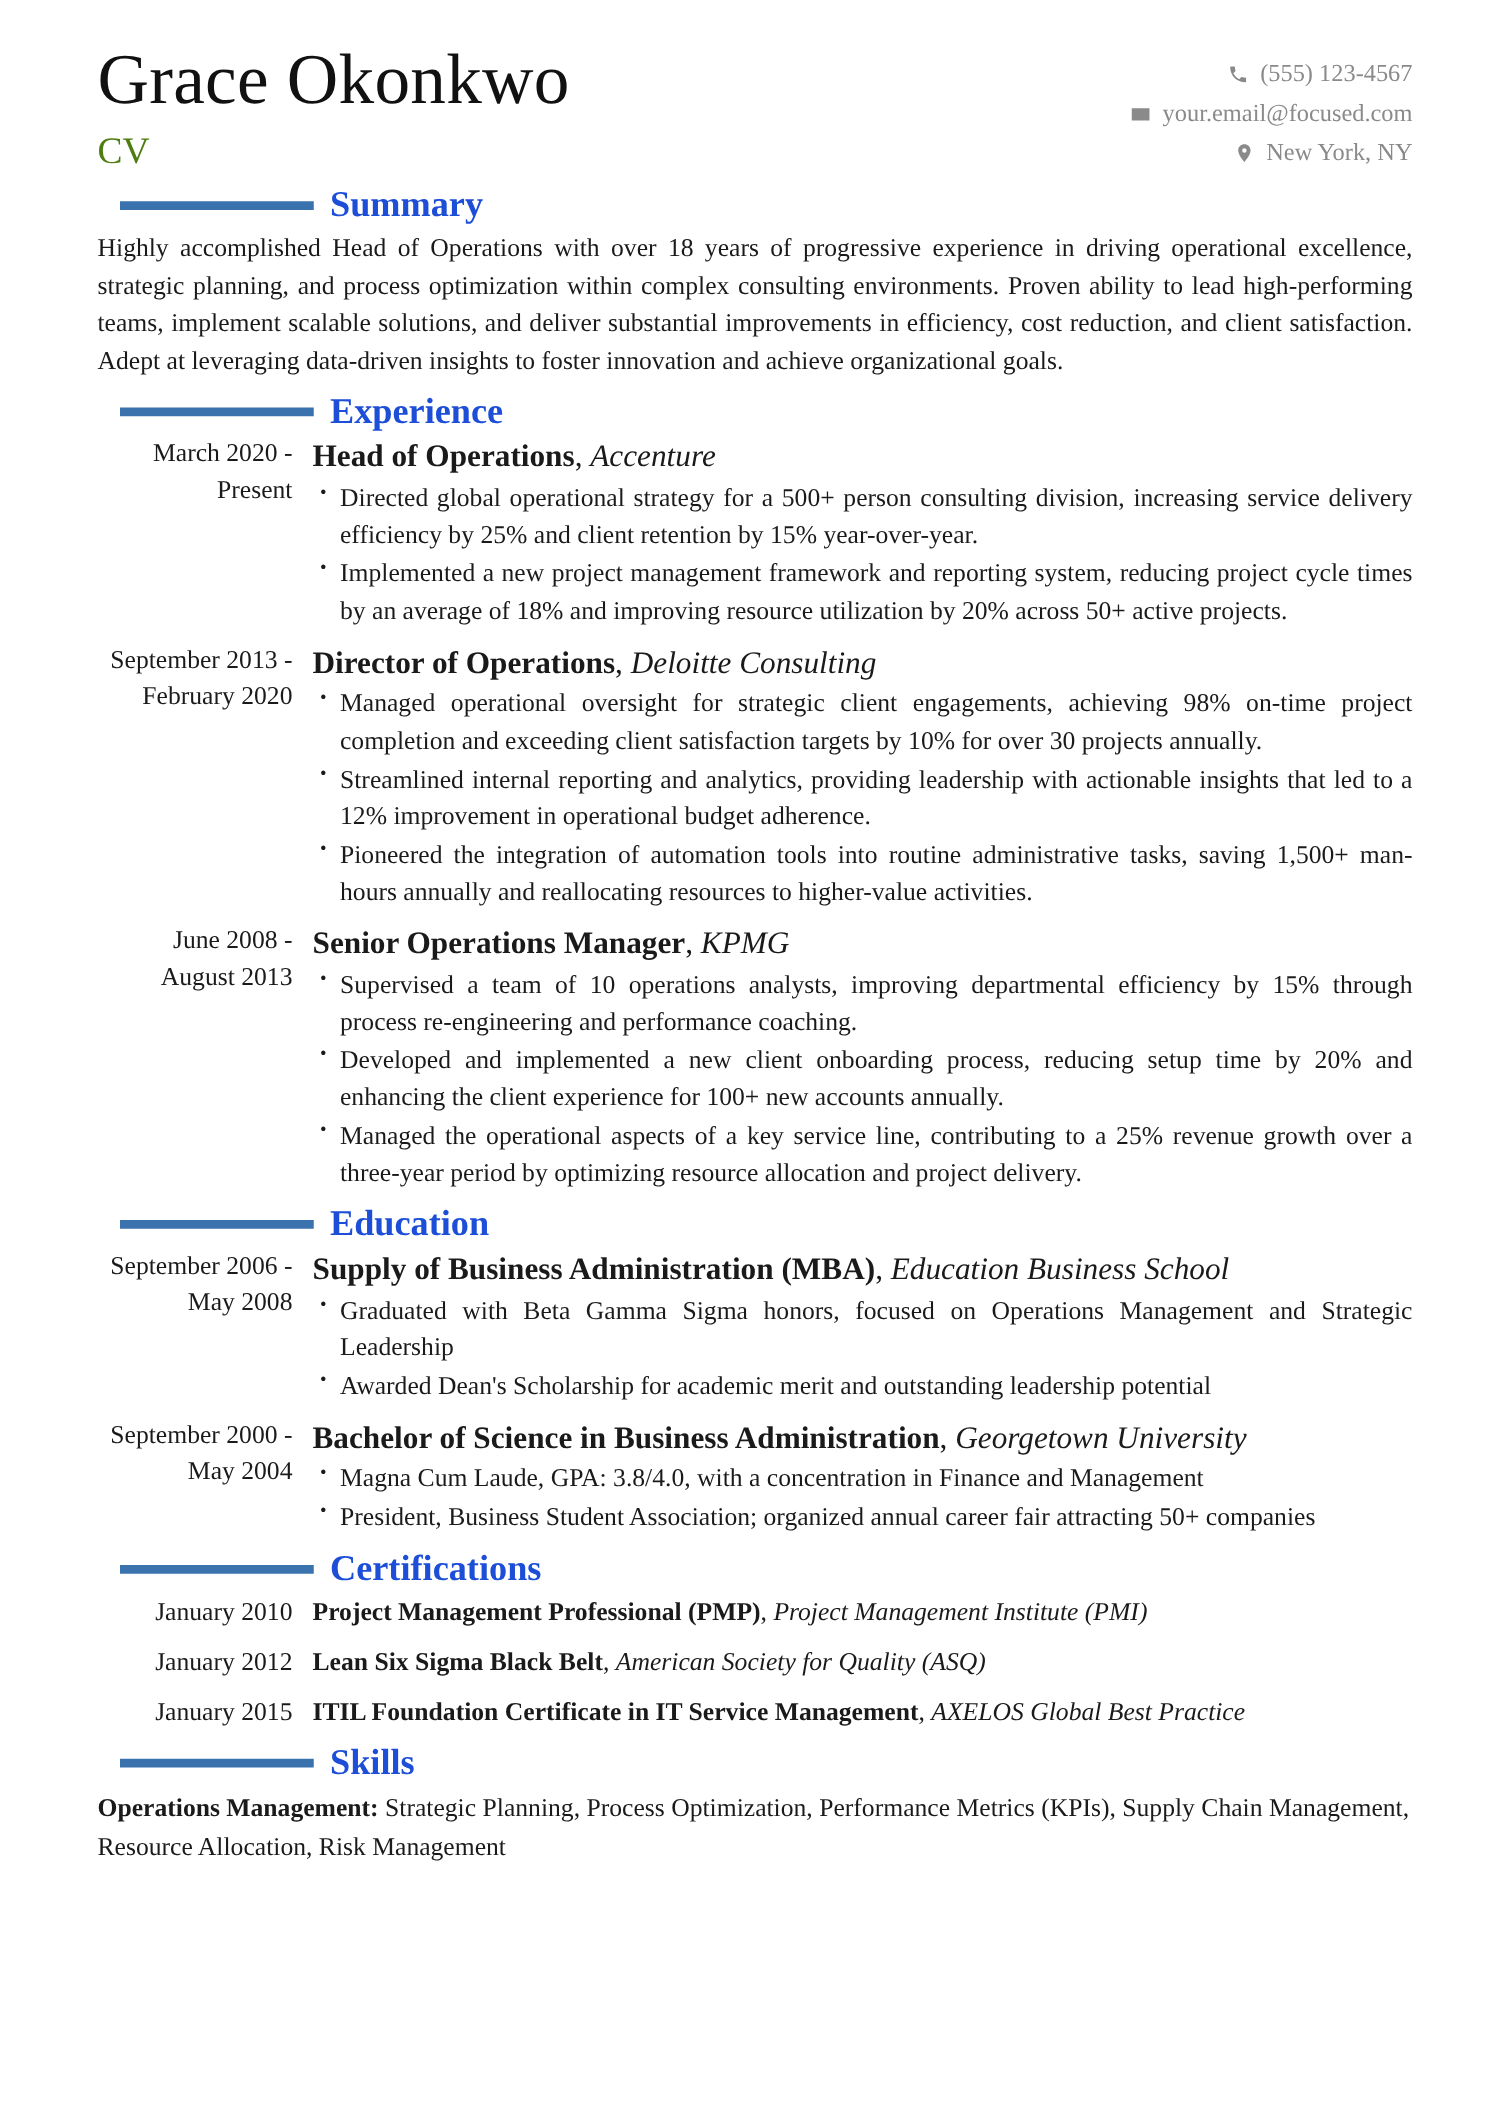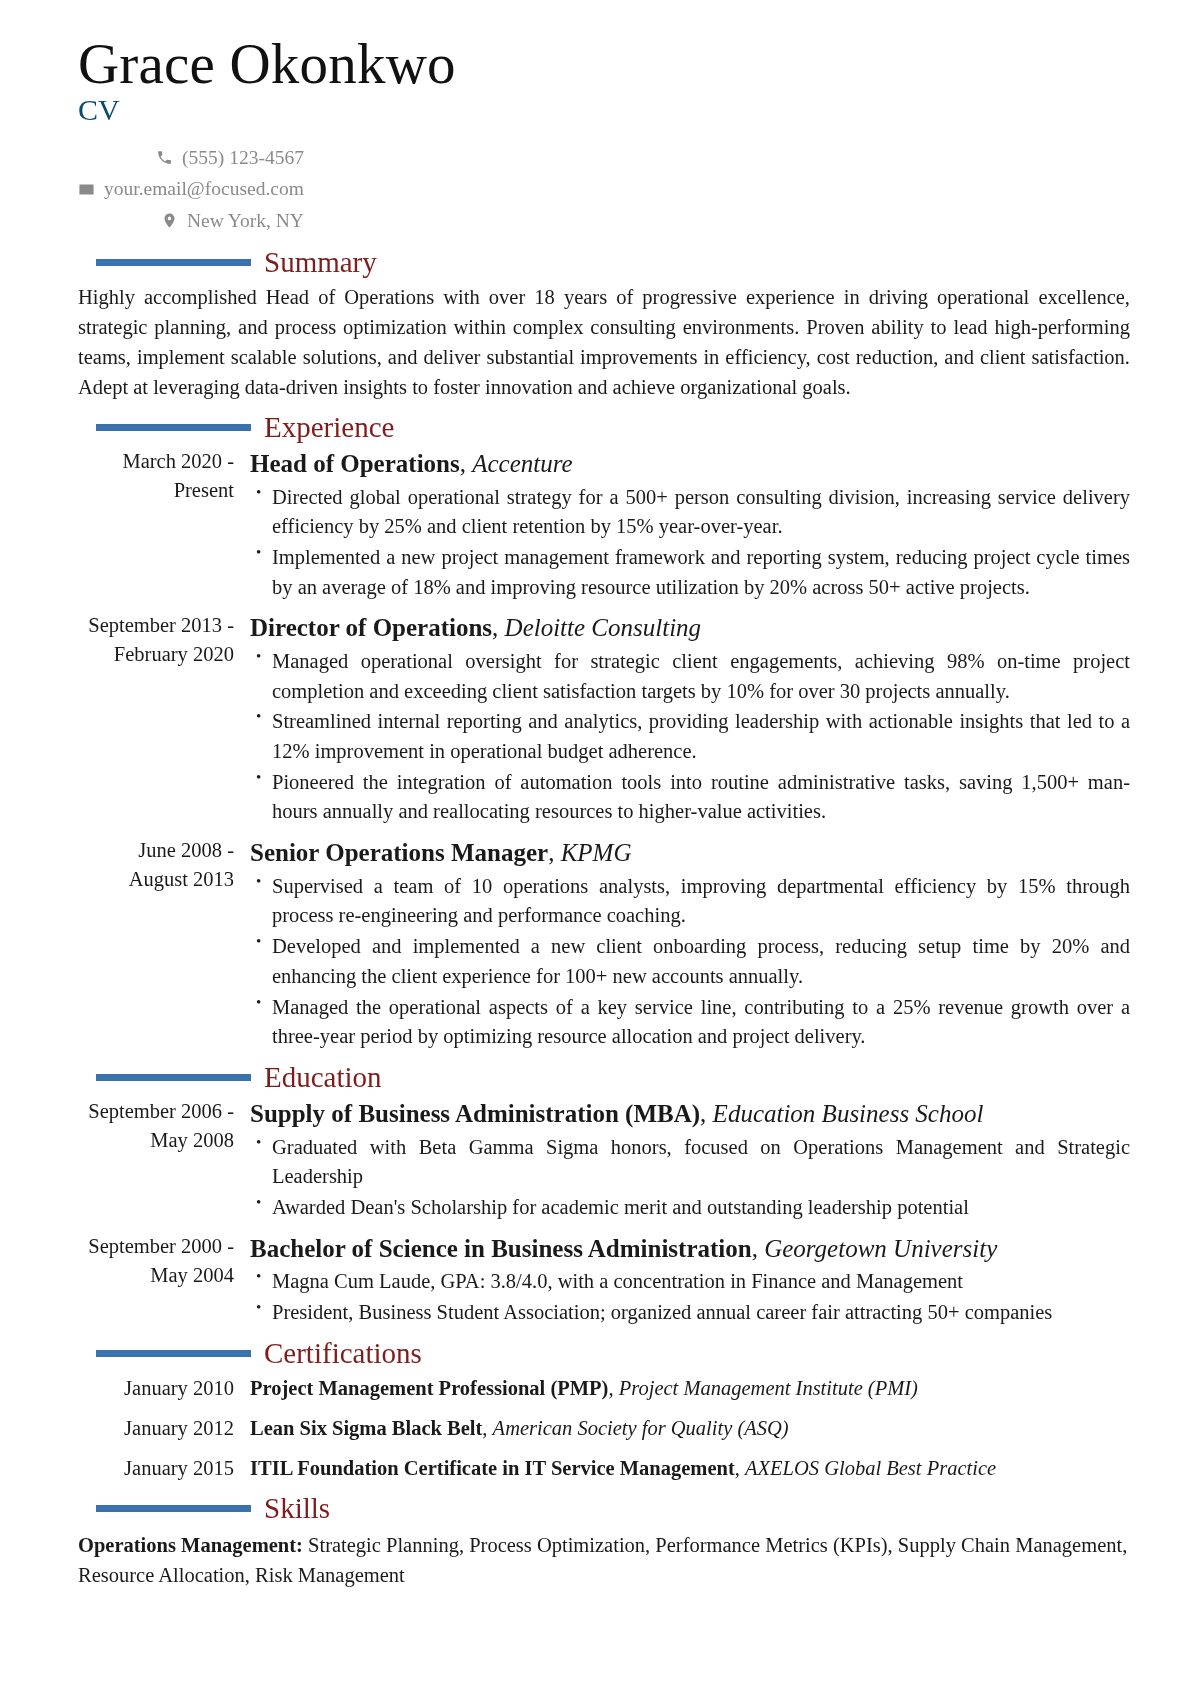--- a/index.html
+++ b/index.html
@@ -21,36 +21,35 @@
     padding: 30px 60px 0 78px;
     position: relative;
   }
 
   
   .header {
     display: flex;
     align-items: flex-start;
     justify-content: space-between;
     margin-bottom: 2px;
-    flex-direction: column;
   }
   .name-block { padding-top: 4px; }
   .name {
     font-size: 57px;
     line-height: 1.04;
     font-weight: 400;
     letter-spacing: 0.2px;
     color: #111111;
     white-space: nowrap;
   }
   .subtitle {
     font-size: 30px;
     line-height: 1.15;
-    color: #0c4a6e;
-    margin-top: 0;
+    color: #4d7c0f;
+    margin-top: 11px;
   }
   .contact {
     text-align: right;
     padding-top: 14px;
     color: #8a8a8a;
     font-size: 19.5px;
     line-height: 1.62;
   }
   .contact-row {
     display: flex;
@@ -76,24 +75,24 @@
     gap: 13px;
     margin: 11px 0 5px 18px;
   }
   .rule {
     width: 155px;
     height: 7px;
     background: #3a72ae;
     flex: 0 0 auto;
   }
   .section-title {
-    color: #7f1d1d;
+    color: #1d4ed8;
     font-size: 29px;
     line-height: 1;
-    font-weight: 400;
+    font-weight: 700;
   }
 
   
   .summary {
     font-size: 20.5px;
     line-height: 1.47;
     text-align: justify;
     margin: 2px 0 0 0;
     hyphens: auto;
     -webkit-hyphens: auto;

